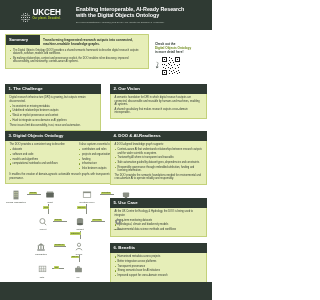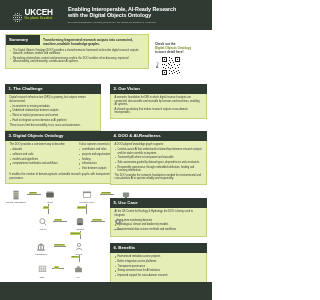--- a/index.html
+++ b/index.html
@@ -7,21 +7,21 @@
     width:212px;height:300px;overflow:hidden;
     background:#ffffff;
     font-family:"Liberation Sans", sans-serif;
     -webkit-font-smoothing:antialiased;
   }
   .poster{position:relative;width:212px;height:300px;background:#fff;}
 
   
   .header{
     position:relative;width:212px;height:30px;background:#2f3a33;
-    display:flex;align-items:center;box-sizing:border-box;padding:0 12px;
+    display:flex;align-items:center;box-sizing:border-box;padding:0 20px;
   }
   .logo-wrap{display:flex;align-items:center;gap:1.5px;width:52px;flex:none;}
   .logo-mark{width:11px;height:11px;flex:none;}
   .logo-text{display:flex;flex-direction:column;line-height:1;}
   .logo-name{font-size:8.2px;font-weight:bold;color:#fff;letter-spacing:-0.2px;}
   .logo-tag{font-size:2.6px;color:#a8c42a;margin-top:1px;letter-spacing:0.1px;font-weight:bold;}
   .head-txt{margin-left:4px;flex:1;}
   .head-title{
     font-size:5.4px;font-weight:bold;color:#ffffff;line-height:1.25;
     letter-spacing:-0.05px;

